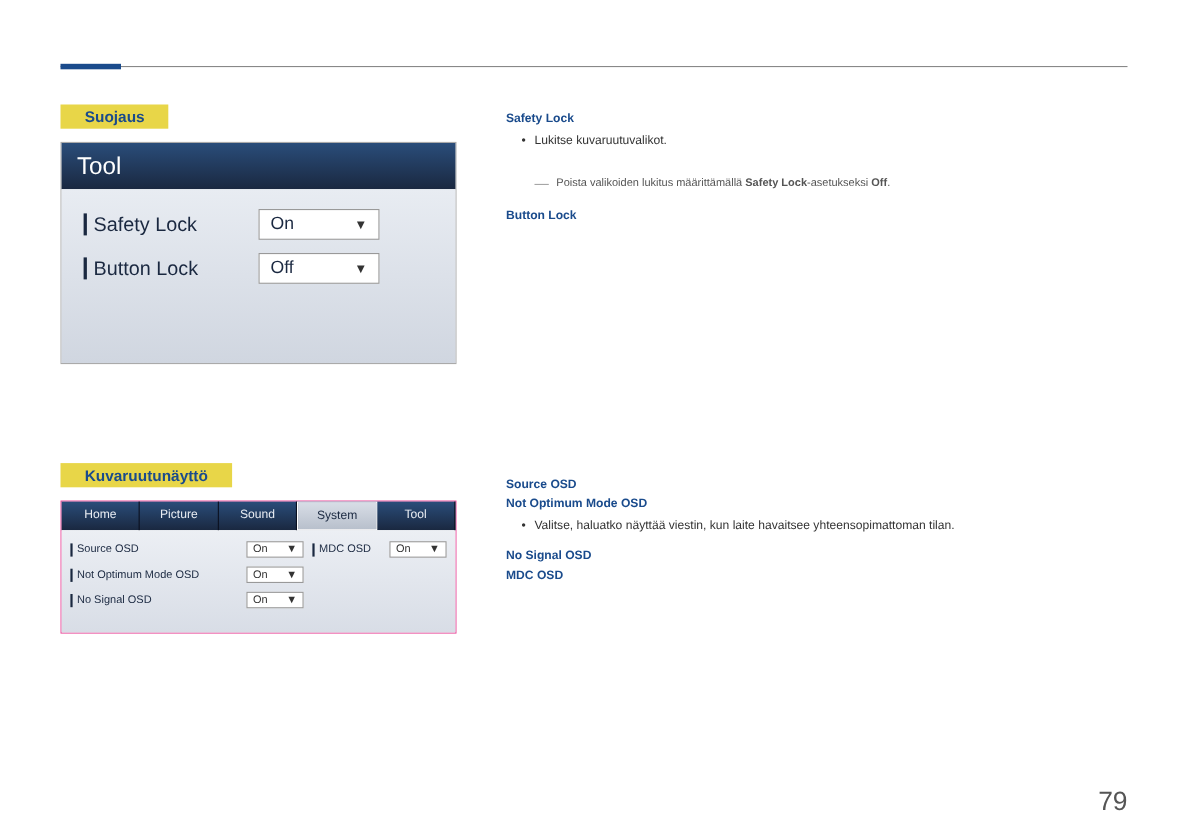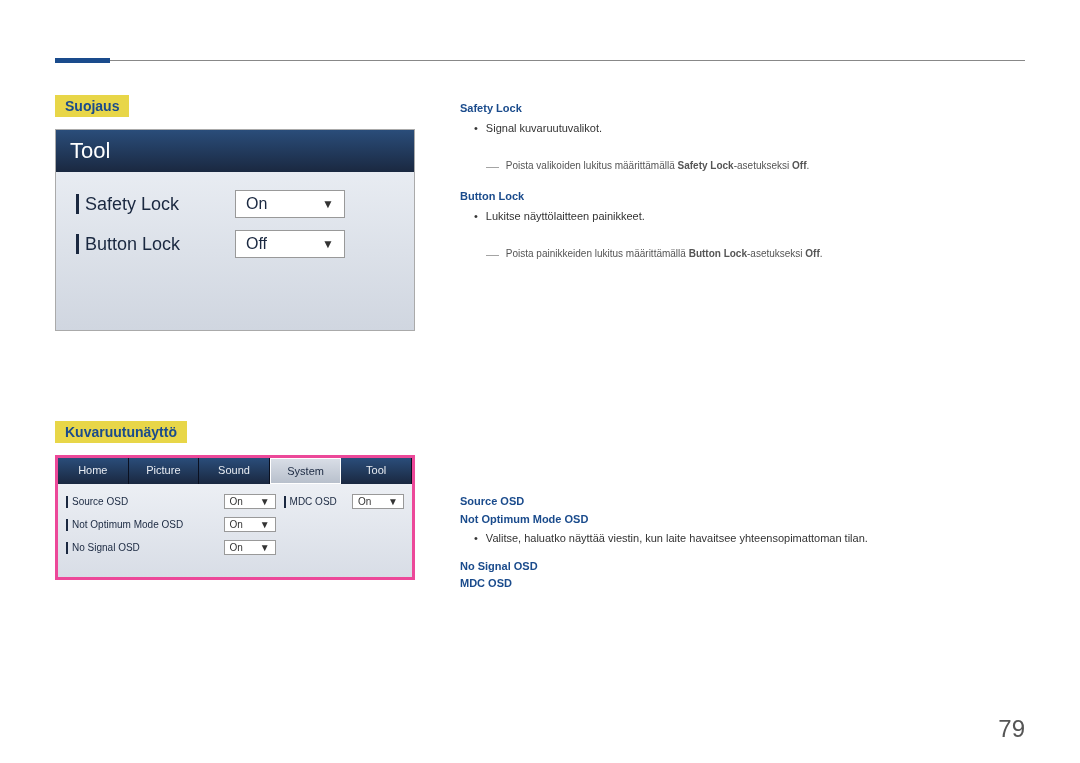--- a/index.html
+++ b/index.html
@@ -48,21 +48,21 @@
     width: 560px;
     font-size: 11px;
     line-height: 1.6;
     color: #333;
   }
   .section-title {
     background: #e8d648;
     color: #1a4b8c;
     font-weight: bold;
     font-size: 14px;
-    padding: 3px 10px;
+    padding: 3px 22px;
     display: inline-block;
     margin-bottom: 12px;
   }
   .screenshot1 {
     width: 360px;
     border: 1px solid #aaa;
   }
   .tool-header {
     background: linear-gradient(to bottom, #2a4d7a 0%, #1a2840 100%);
     color: #fff;
@@ -100,21 +100,21 @@
     display: flex;
     justify-content: space-between;
     align-items: center;
   }
   .tool-row .caret {
     font-size: 12px;
     color: #333;
   }
   .screenshot2 {
     width: 360px;
-    border: 3px solid #ec4899;
+    border: 1px solid #ec4899;
     font-size: 11px;
   }
   .tabs {
     display: flex;
     background: linear-gradient(to bottom, #2a4d7a 0%, #1a2840 100%);
   }
   .tab {
     flex: 1;
     text-align: center;
     padding: 6px 0;
@@ -250,37 +250,30 @@
         </div>
       </div>
     </div>
   </div>
 </div>
 
 <div class="right-col">
   <div class="bold-blue">Safety Lock</div>
   <div class="bullet-block">
     <ul>
-        <li>Signal kuvaruutuvalikot.</li>
+        <li>Lukitse kuvaruutuvalikot.</li>
       </ul>
     <div class="note-line">
       <span class="dash">―</span>
       <span>Poista valikoiden lukitus määrittämällä </span><span class="bold">Safety Lock</span><span>-asetukseksi </span><span class="bold">Off</span><span>.</span>
     </div>
   </div>
 
   <div class="bold-blue">Button Lock</div>
   <div class="bullet-block">
-    <ul>
-        <li>Lukitse näyttölaitteen painikkeet.</li>
-      </ul>
-    <div class="note-line">
-      <span class="dash">―</span>
-      <span>Poista painikkeiden lukitus määrittämällä </span><span class="bold">Button Lock</span><span>-asetukseksi </span><span class="bold">Off</span><span>.</span>
-    </div>
   </div>
 
   <div style="height:217px"></div>
 
   <div class="bold-blue">Source OSD</div>
 
   <div class="bold-blue">Not Optimum Mode OSD</div>
   <div class="bullet-block">
     <ul>
         <li>Valitse, haluatko näyttää viestin, kun laite havaitsee yhteensopimattoman tilan.</li>

